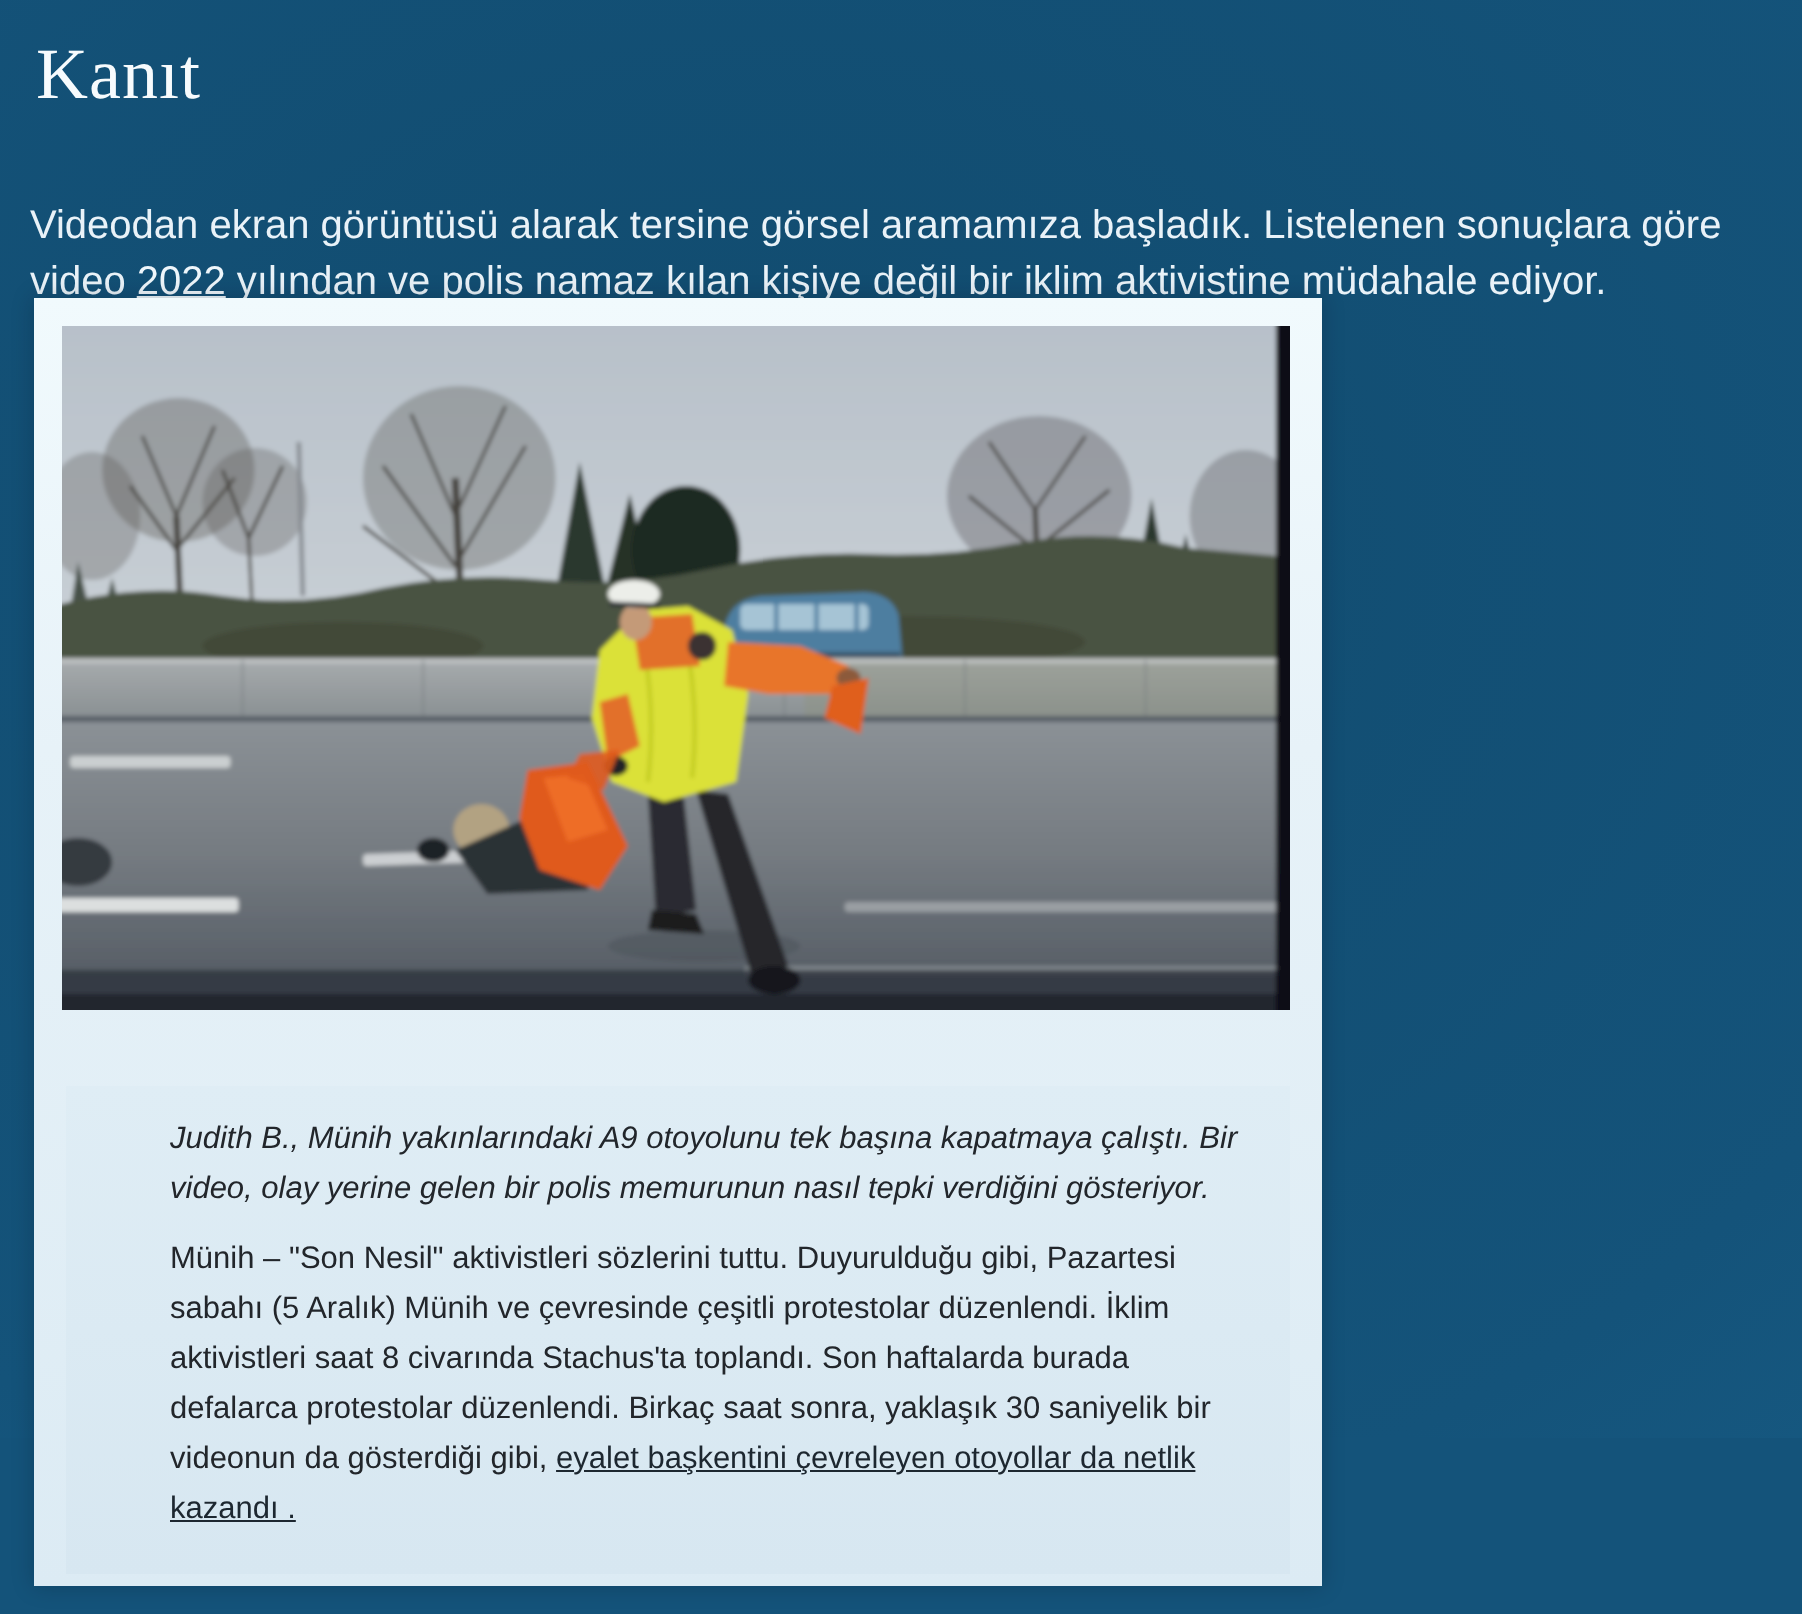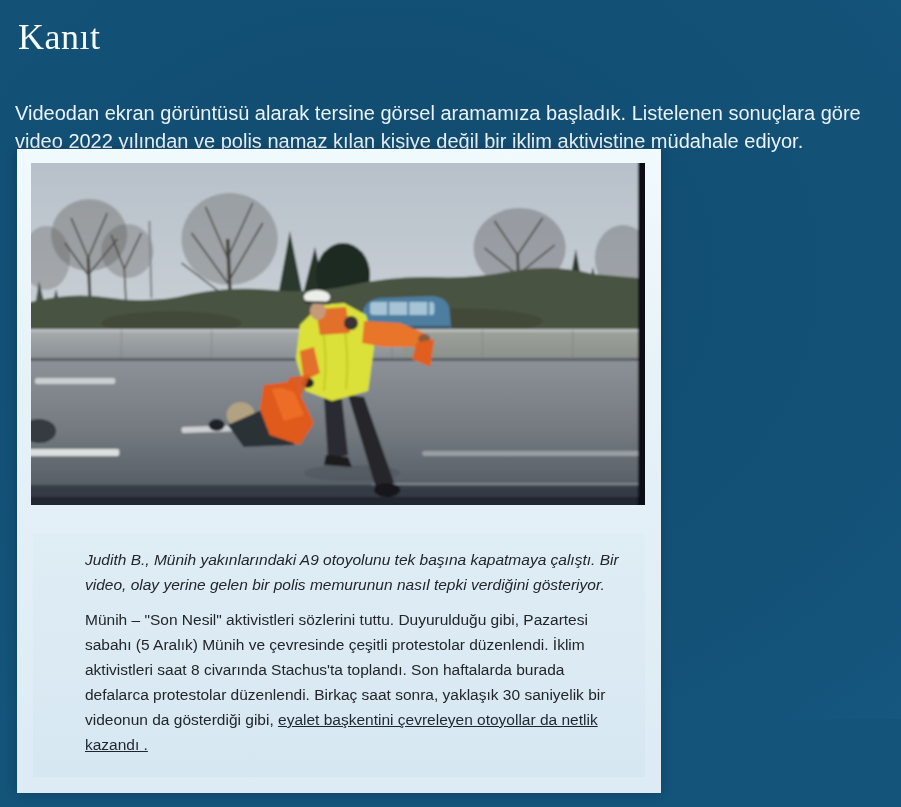--- a/index.html
+++ b/index.html
@@ -31,21 +31,21 @@
     position:absolute;left:14px;top:14px;width:614px;height:342px;
     background:#9aa2a8;overflow:hidden;
   }
   .photo svg{display:block;width:100%;height:100%;}
   .caption{
     position:absolute;left:20px;top:368px;width:600px;
     font-size:11.5px;line-height:15px;color:#66woodruff;
     color:#667686;
   }
   .quote{
-    position:absolute;left:16px;top:384px;width:612px;height:244px;
+    position:absolute;left:16px;top:394px;width:612px;height:244px;
     margin:0;box-sizing:border-box;
     padding:14px 14px 0 52px;
     background:linear-gradient(180deg,#dfedf5 0%,#d7e7f1 100%);
     font-size:15.5px;line-height:25px;color:#22262b;
   }
   .quote p{margin:0;}
   .quote .lead{font-style:italic;margin-bottom:10px;}
   .quote a{color:#1d2730;text-decoration:underline;cursor:pointer;}
 </style>
 </head>

